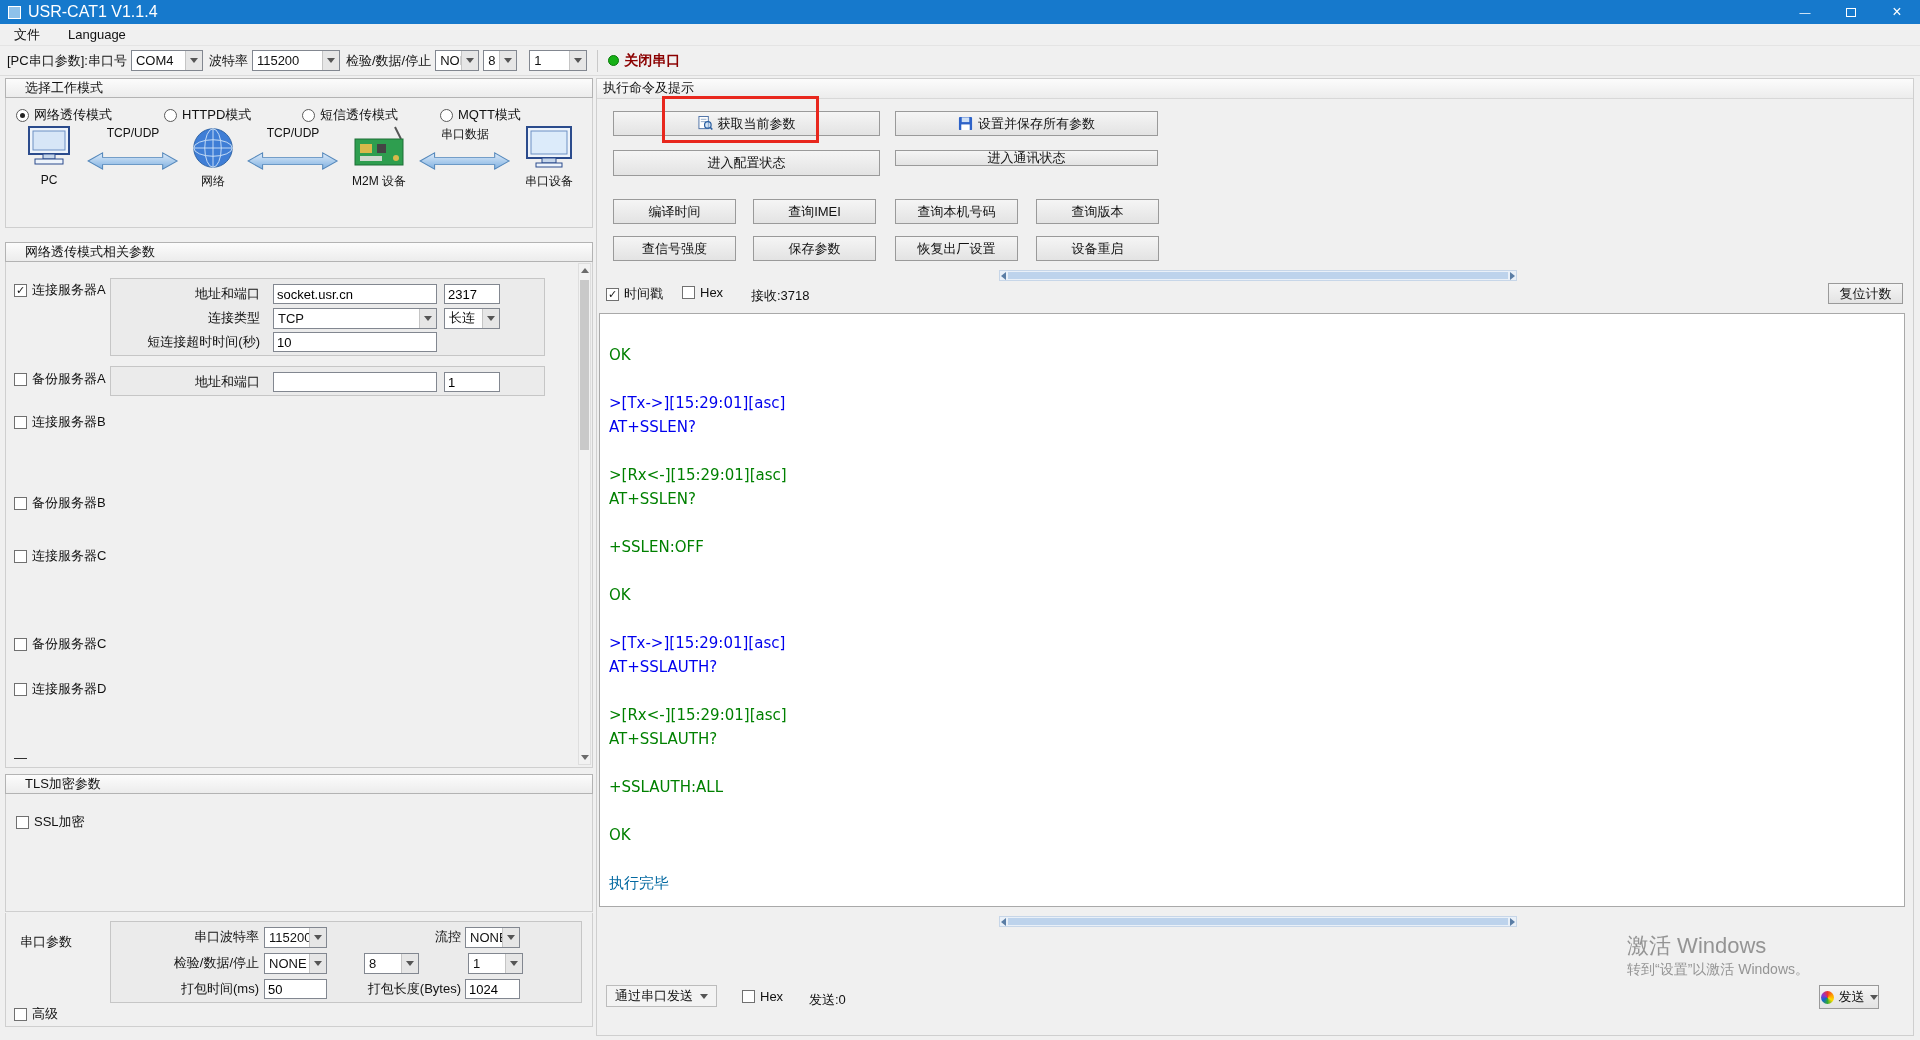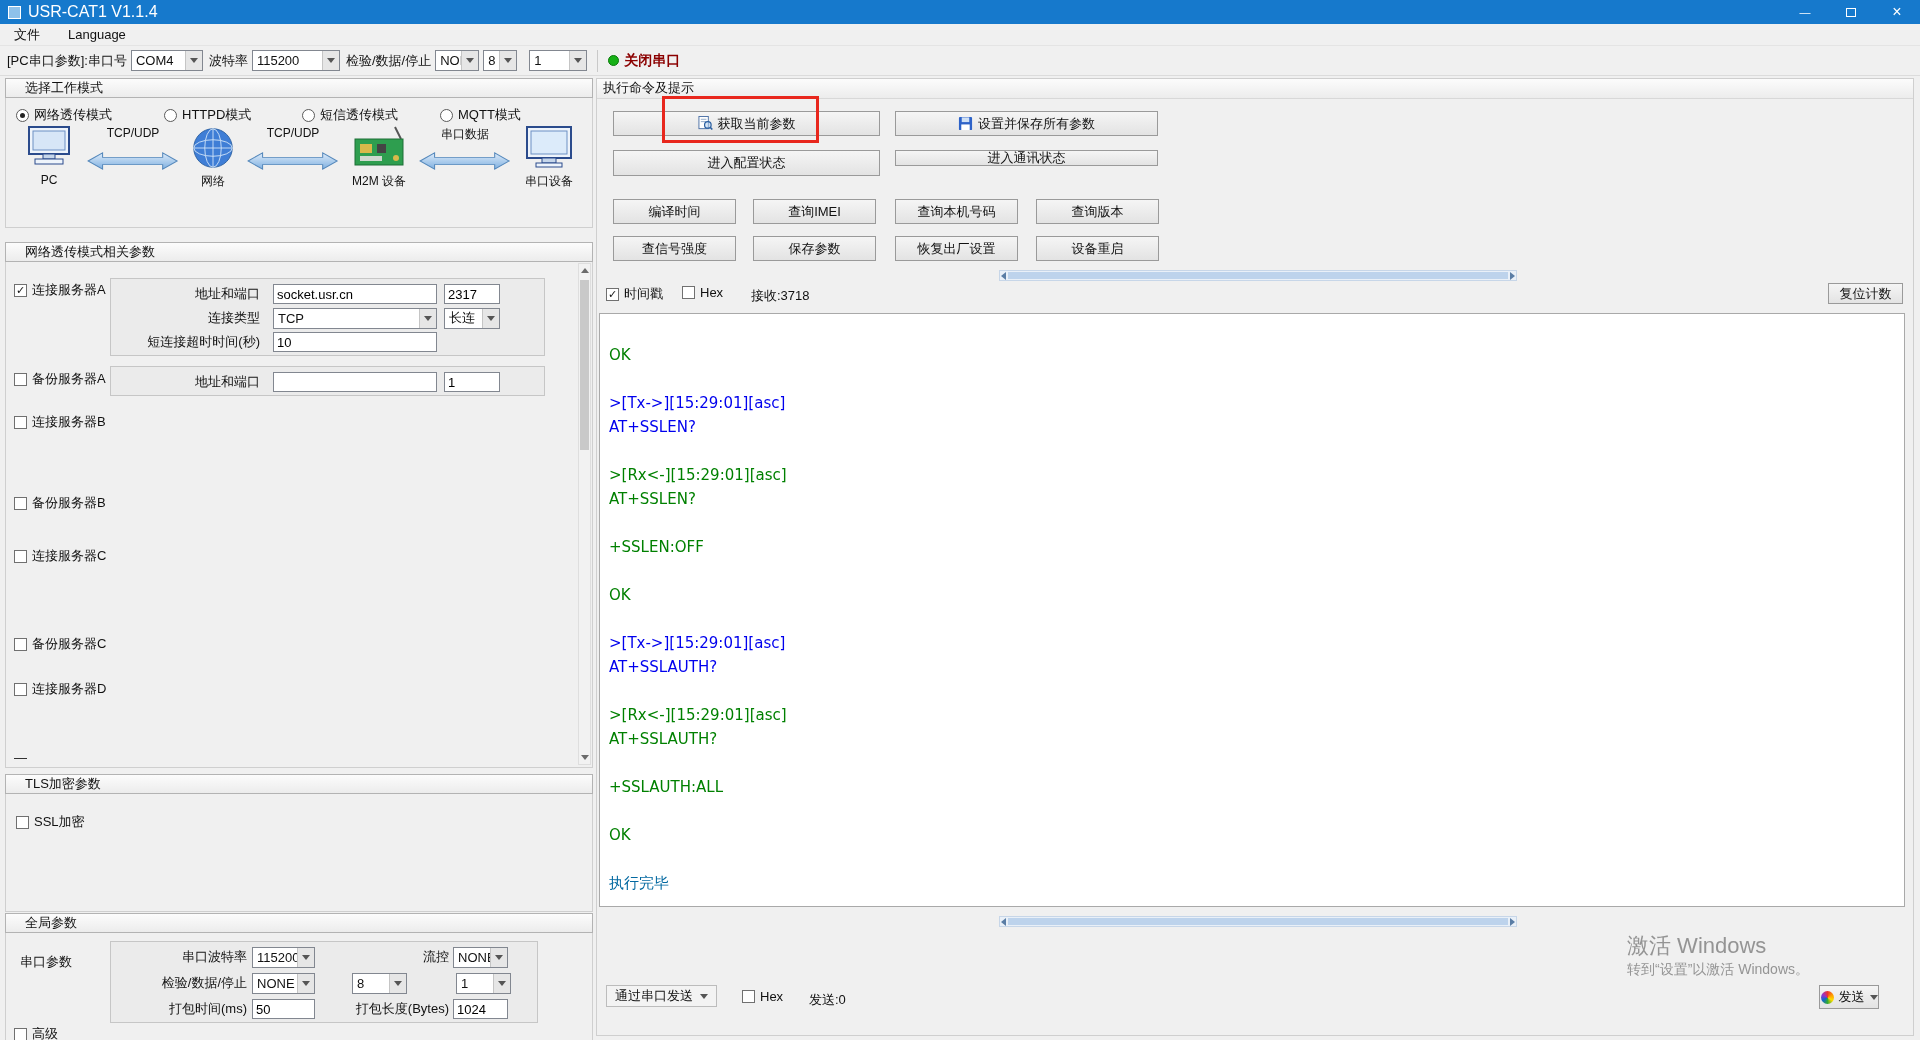--- a/index.html
+++ b/index.html
@@ -50,21 +50,21 @@
 .txt{height:20px;border:1px solid #828790;background:#fff;padding:0 3px;font-family:inherit;font-size:13px}
 .btn{display:flex;align-items:center;justify-content:center;gap:5px;background:linear-gradient(#f5f5f5,#e3e3e3);
   border:1px solid #9a9a9a;font-size:13px;font-family:inherit;color:#111;cursor:default;white-space:nowrap}
 .abs{position:absolute}
 
 
 .fpanel{position:absolute;left:104px;width:435px;background:#ebebeb;border:1px solid #c6c6c6;padding:3px 0}
 .frow{display:flex;align-items:center;height:24px}
 .flabel{width:162px;text-align:right;padding-right:13px;flex:none;white-space:nowrap}
 
-.gpanel{position:absolute;left:104px;top:8px;width:428px;height:82px;background:#ebebeb;border:1px solid #c6c6c6;padding:2px 0}
+.gpanel{position:absolute;left:104px;top:8px;width:472px;height:82px;background:#ebebeb;border:1px solid #c6c6c6;padding:2px 12px}
 .grow{display:flex;align-items:center;height:26px}
 .glabel1{width:141px;text-align:right;padding-right:5px;flex:none;white-space:nowrap}
 .glabel2{width:138px;text-align:right;padding-right:4px;flex:none;white-space:nowrap}
 
 
 .diagram{position:absolute;top:28px;left:12px;right:12px;display:flex}
 .dnode{display:flex;flex-direction:column;align-items:center;gap:3px;font-size:12px;flex:none}
 .darrow{flex:1;display:flex;flex-direction:column;align-items:center}
 .dlabel{font-size:12px;height:16px}
 .darrow svg{width:88%;height:20px;margin-top:9px}
@@ -345,23 +345,20 @@
       </div>
       <div class="group-body" style="height:118px">
         <label class="check abs" style="left:10px;top:19px">
           <span class="cbox"></span>
           <span>SSL加密</span>
         </label>
       </div>
     </div>
 
     <div class="group" style="margin-top:1px">
-      <div class="group-header">
-        <span>全局参数</span>
-      </div>
       <div class="group-body" style="height:114px">
         <span class="abs" style="left:14px;top:20px">串口参数</span>
         <div class="gpanel">
           <div class="grow">
             <span class="glabel1">串口波特率</span>
             <span class="combo" style="width:63px">
               <span class="combo-t">115200</span>
               <span class="combo-a">
                   <i class="tri-d"></i>
                 </span>

